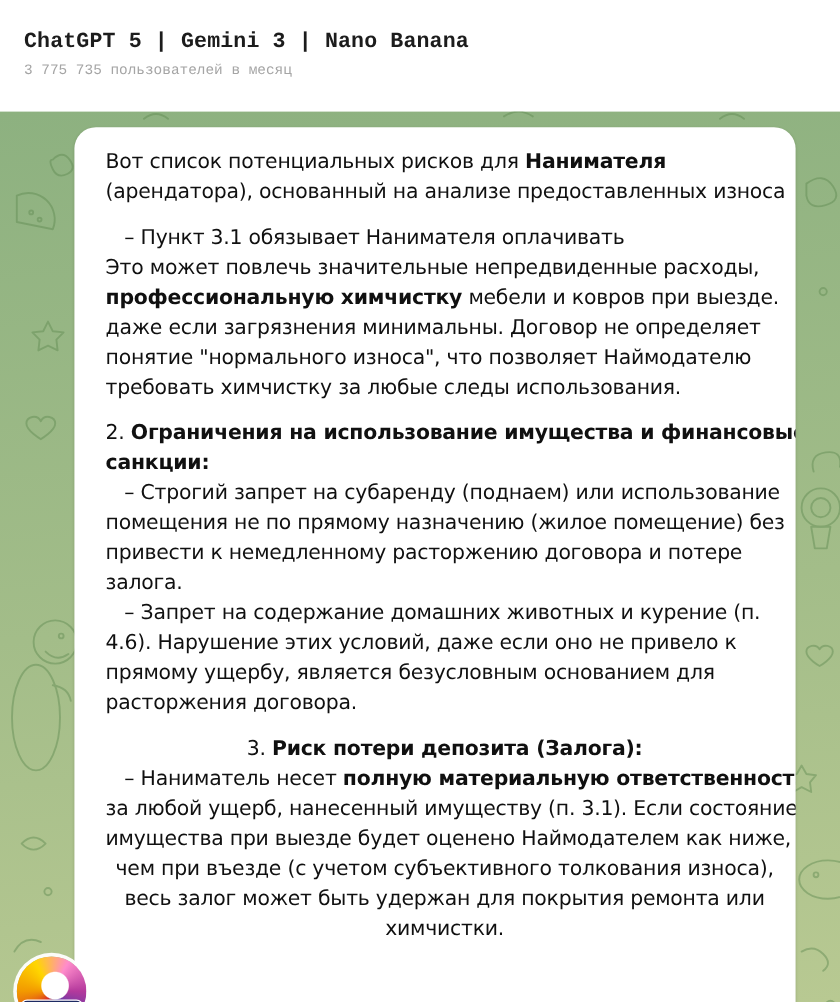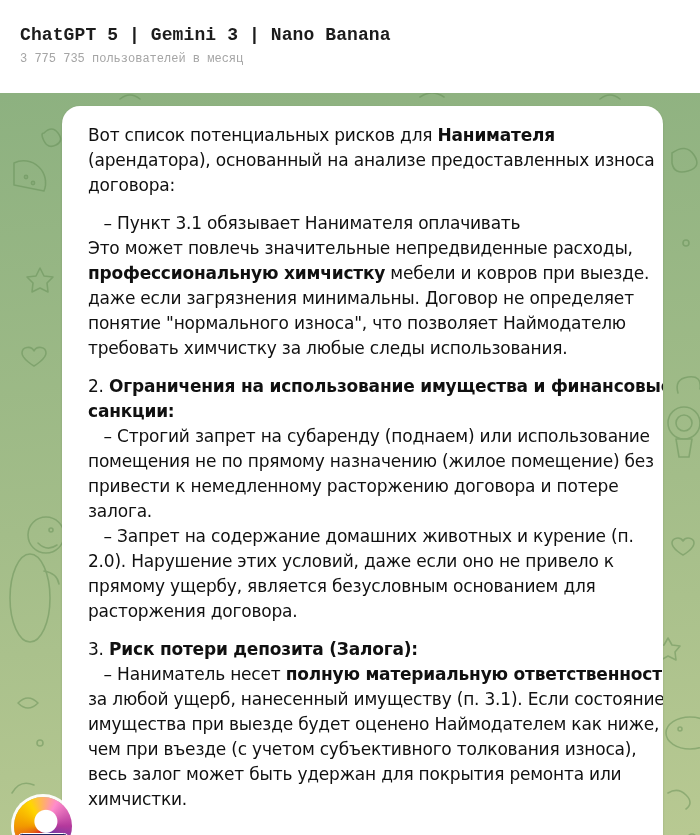--- a/index.html
+++ b/index.html
@@ -76,21 +76,21 @@
     overflow: hidden;
     z-index: 2;
   }
   .msg-text {
     font-size: 17px;
     line-height: 25px;
     letter-spacing: -0.2px;
     color: var(--c-text, #101010);
   }
   .msg-text .block { margin: 0 0 13px 0; }
-  .msg-text .block:last-child { margin-bottom: 0; }
+  .msg-text .block:last-child { margin-bottom: 0; text-align: center; }
   .msg-text .line { white-space: pre; }
   .msg-text .b { font-weight: bold; }
   
   .avatar {
     position: absolute;
     left: 14px;
     top: 704px;              
     width: 58px;
     height: 58px;
     border-radius: 50%;
@@ -161,39 +161,38 @@
       <circle cx="680" cy="636" r="2"></circle>
       <path d="M668 700 q10 -6 18 2 q8 8 0 14"></path>
       <circle cx="692" cy="745" r="4"></circle>
     </svg>
 
     <div class="bubble">
       <div class="msg-text">
           <div class="block">
             <div class="line"><span>Вот список потенциальных рисков для </span><span class="b">Нанимателя</span></div>
             <div class="line"><span>(арендатора), основанный на анализе предоставленных износа</span></div>
-            <div class="line"><span>договора:</span></div>
           </div>
           <div class="block">
             <div class="line"><span>   – Пункт 3.1 обязывает Нанимателя оплачивать</span></div>
             <div class="line"><span>Это может повлечь значительные непредвиденные расходы,</span></div>
             <div class="line"><span class="b">профессиональную химчистку</span><span> мебели и ковров при выезде.</span></div>
             <div class="line"><span>даже если загрязнения минимальны. Договор не определяет</span></div>
             <div class="line"><span>понятие "нормального износа", что позволяет Наймодателю</span></div>
             <div class="line"><span>требовать химчистку за любые следы использования.</span></div>
           </div>
           <div class="block">
             <div class="line"><span>2. </span><span class="b">Ограничения на использование имущества и финансовые</span></div>
             <div class="line"><span class="b">санкции:</span></div>
             <div class="line"><span>   – Строгий запрет на субаренду (поднаем) или использование</span></div>
             <div class="line"><span>помещения не по прямому назначению (жилое помещение) без</span></div>
             <div class="line"><span>привести к немедленному расторжению договора и потере</span></div>
             <div class="line"><span>залога.</span></div>
             <div class="line"><span>   – Запрет на содержание домашних животных и курение (п.</span></div>
-            <div class="line"><span>2.0). Нарушение этих условий, даже если оно не привело к</span></div>
+            <div class="line"><span>4.6). Нарушение этих условий, даже если оно не привело к</span></div>
             <div class="line"><span>прямому ущербу, является безусловным основанием для</span></div>
             <div class="line"><span>расторжения договора.</span></div>
           </div>
           <div class="block">
             <div class="line"><span>3. </span><span class="b">Риск потери депозита (Залога):</span></div>
             <div class="line"><span>   – Наниматель несет </span><span class="b">полную материальную ответственность</span></div>
             <div class="line"><span>за любой ущерб, нанесенный имуществу (п. 3.1). Если состояние</span></div>
             <div class="line"><span>имущества при выезде будет оценено Наймодателем как ниже,</span></div>
             <div class="line"><span>чем при въезде (с учетом субъективного толкования износа),</span></div>
             <div class="line"><span>весь залог может быть удержан для покрытия ремонта или</span></div>

